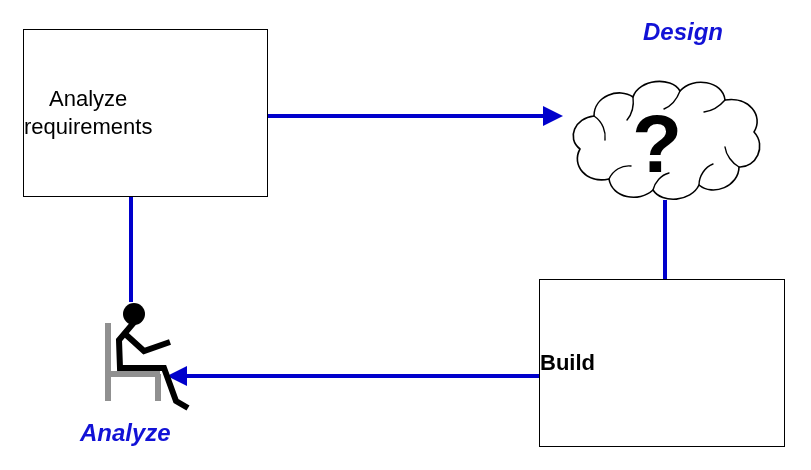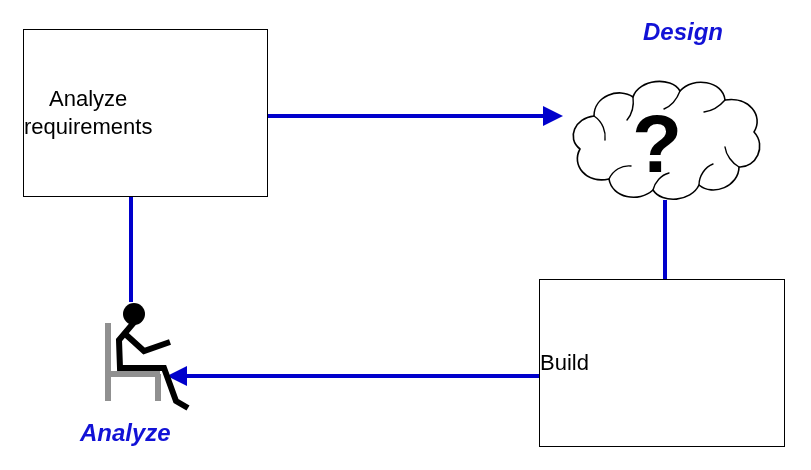--- a/index.html
+++ b/index.html
@@ -45,20 +45,21 @@
     left: 23px;
     top: 29px;
     width: 245px;
     height: 168px;
   }
   #box-build {
     left: 539px;
     top: 279px;
     width: 246px;
     height: 168px;
+    font-weight: bold;
   }
   .caption {
     position: absolute;
     font-family: Liberation Sans, sans-serif;
     font-style: italic;
     font-weight: bold;
     font-size: 24px;
     color: #1212d6;
     white-space: nowrap;
   }

